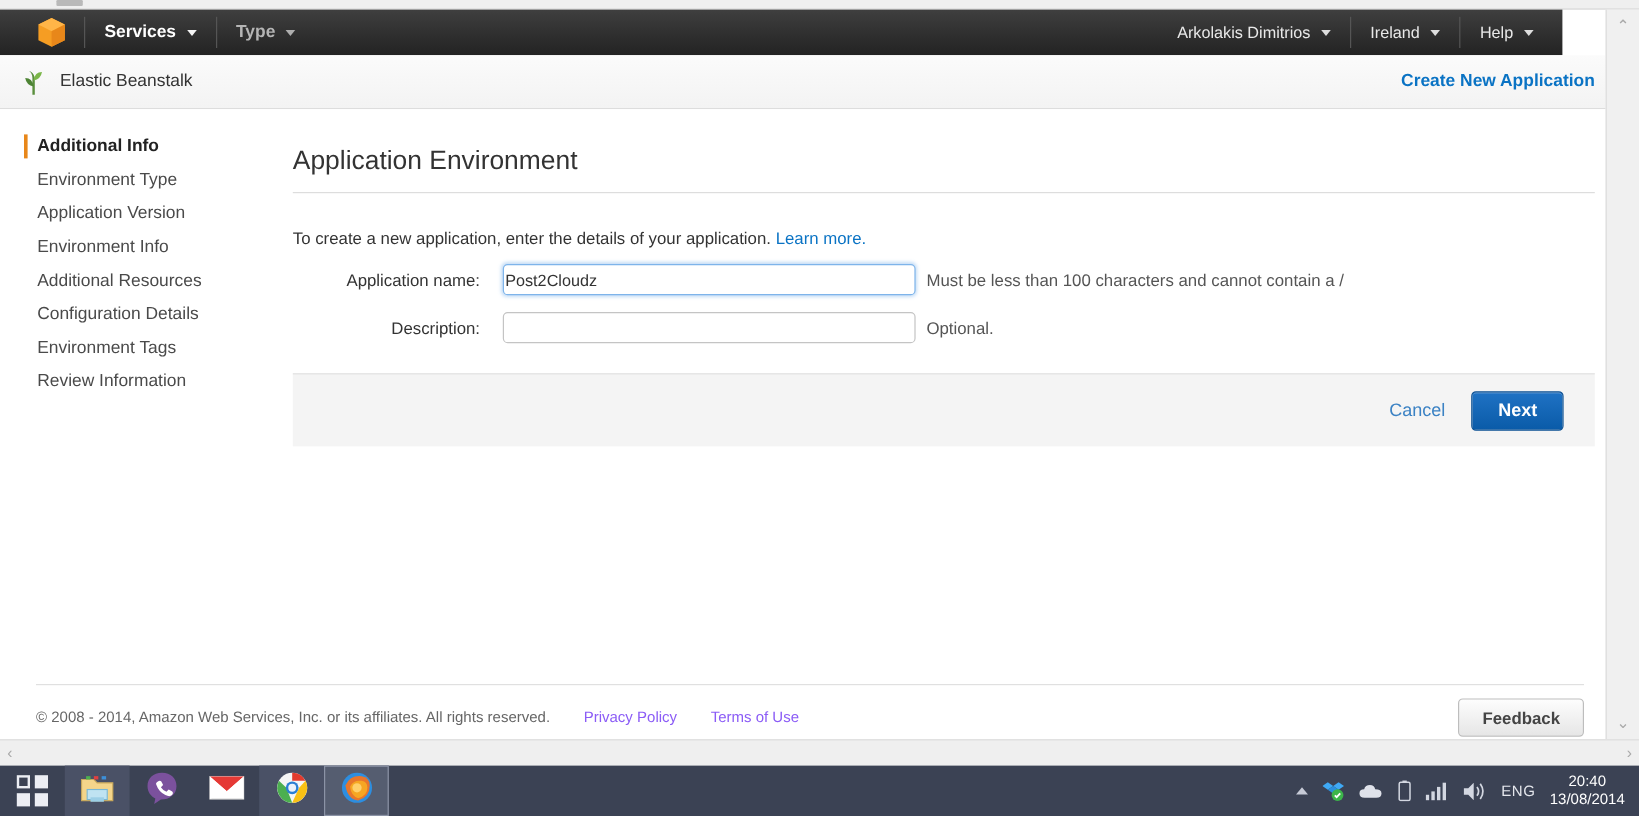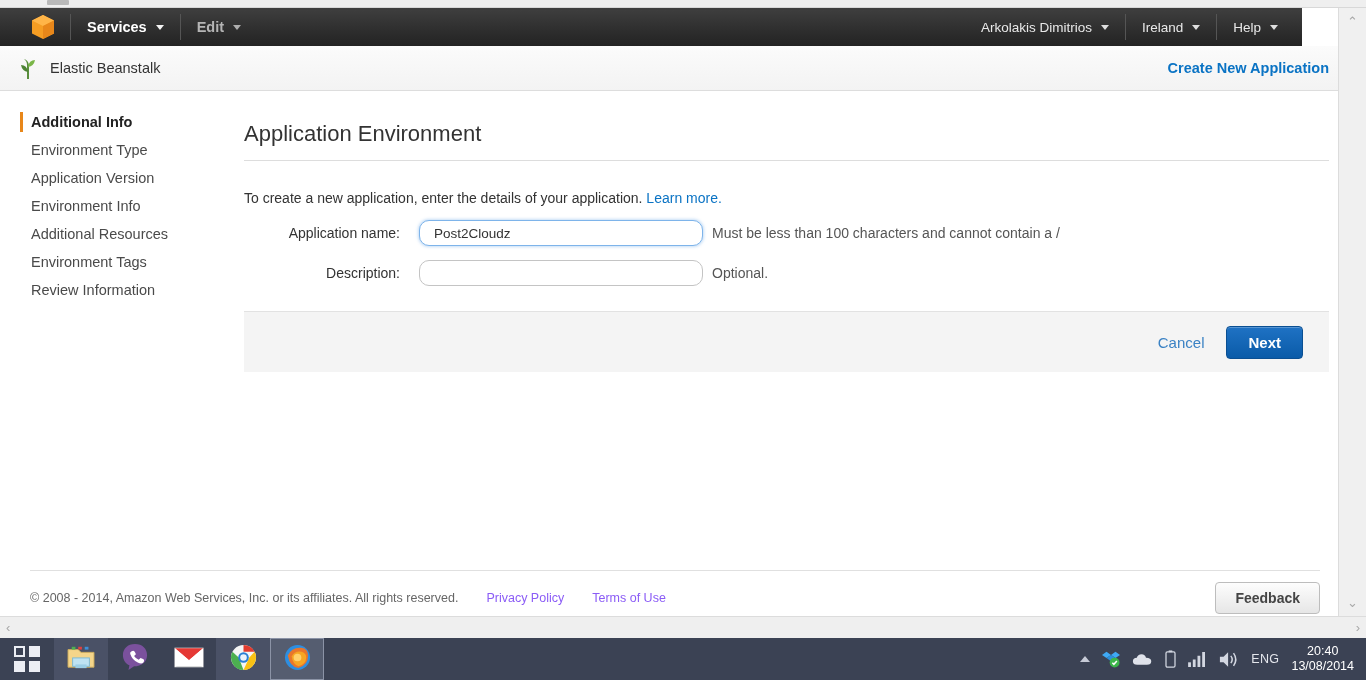--- a/index.html
+++ b/index.html
@@ -95,23 +95,23 @@
   }
   .intro { margin-top: 29px; font-size: 14px; color: #333; }
   .intro a { color: #0a73c4; text-decoration: none; }
 
   .form-row { display: flex; align-items: center; margin-top: 14px; }
   .form-label {
     width: 175px; text-align: right; padding-right: 19px;
     font-size: 14px; color: #333;
   }
   .txt {
-    width: 284px; height: 26px; padding: 2px 14px;
+    width: 344px; height: 26px; padding: 2px 1px;
     font-family: "Liberation Sans", sans-serif; font-size: 13.5px; color: #333;
-    border: 1px solid #c4c4c4; border-radius: 10px; background: #fff;
+    border: 1px solid #c4c4c4; border-radius: 4px; background: #fff;
     outline: none;
   }
   .txt.focused {
     border-color: #7eb4ea;
     box-shadow: 0 0 3px 1px rgba(126,180,234,.45);
   }
   .hint { margin-left: 9px; font-size: 14px; color: #555; }
 
   .action-bar {
     margin-top: 25px; height: 61px; background: #f4f4f4;
@@ -216,21 +216,21 @@
           <polygon points="13,12 24,6.5 24,19.5 13,25" fill="#e8871a"></polygon>
         </svg>
       </div>
       <div class="vdiv"></div>
       <div class="nav-item">
         <span>Services</span>
         <span class="caret"></span>
       </div>
       <div class="vdiv"></div>
       <div class="nav-item dim">
-        <span>Edit</span>
+        <span>Type</span>
         <span class="caret"></span>
       </div>
     </div>
     <div class="nav-right">
       <div class="nav-item">
         <span>Arkolakis Dimitrios</span>
         <span class="caret"></span>
       </div>
       <div class="vdiv"></div>
       <div class="nav-item">
@@ -269,20 +269,23 @@
         <span>Environment Type</span>
       </div>
       <div class="side-item">
         <span>Application Version</span>
       </div>
       <div class="side-item">
         <span>Environment Info</span>
       </div>
       <div class="side-item">
         <span>Additional Resources</span>
+      </div>
+      <div class="side-item">
+        <span>Configuration Details</span>
       </div>
       <div class="side-item">
         <span>Environment Tags</span>
       </div>
       <div class="side-item">
         <span>Review Information</span>
       </div>
     </div>
 
     <div class="content">

